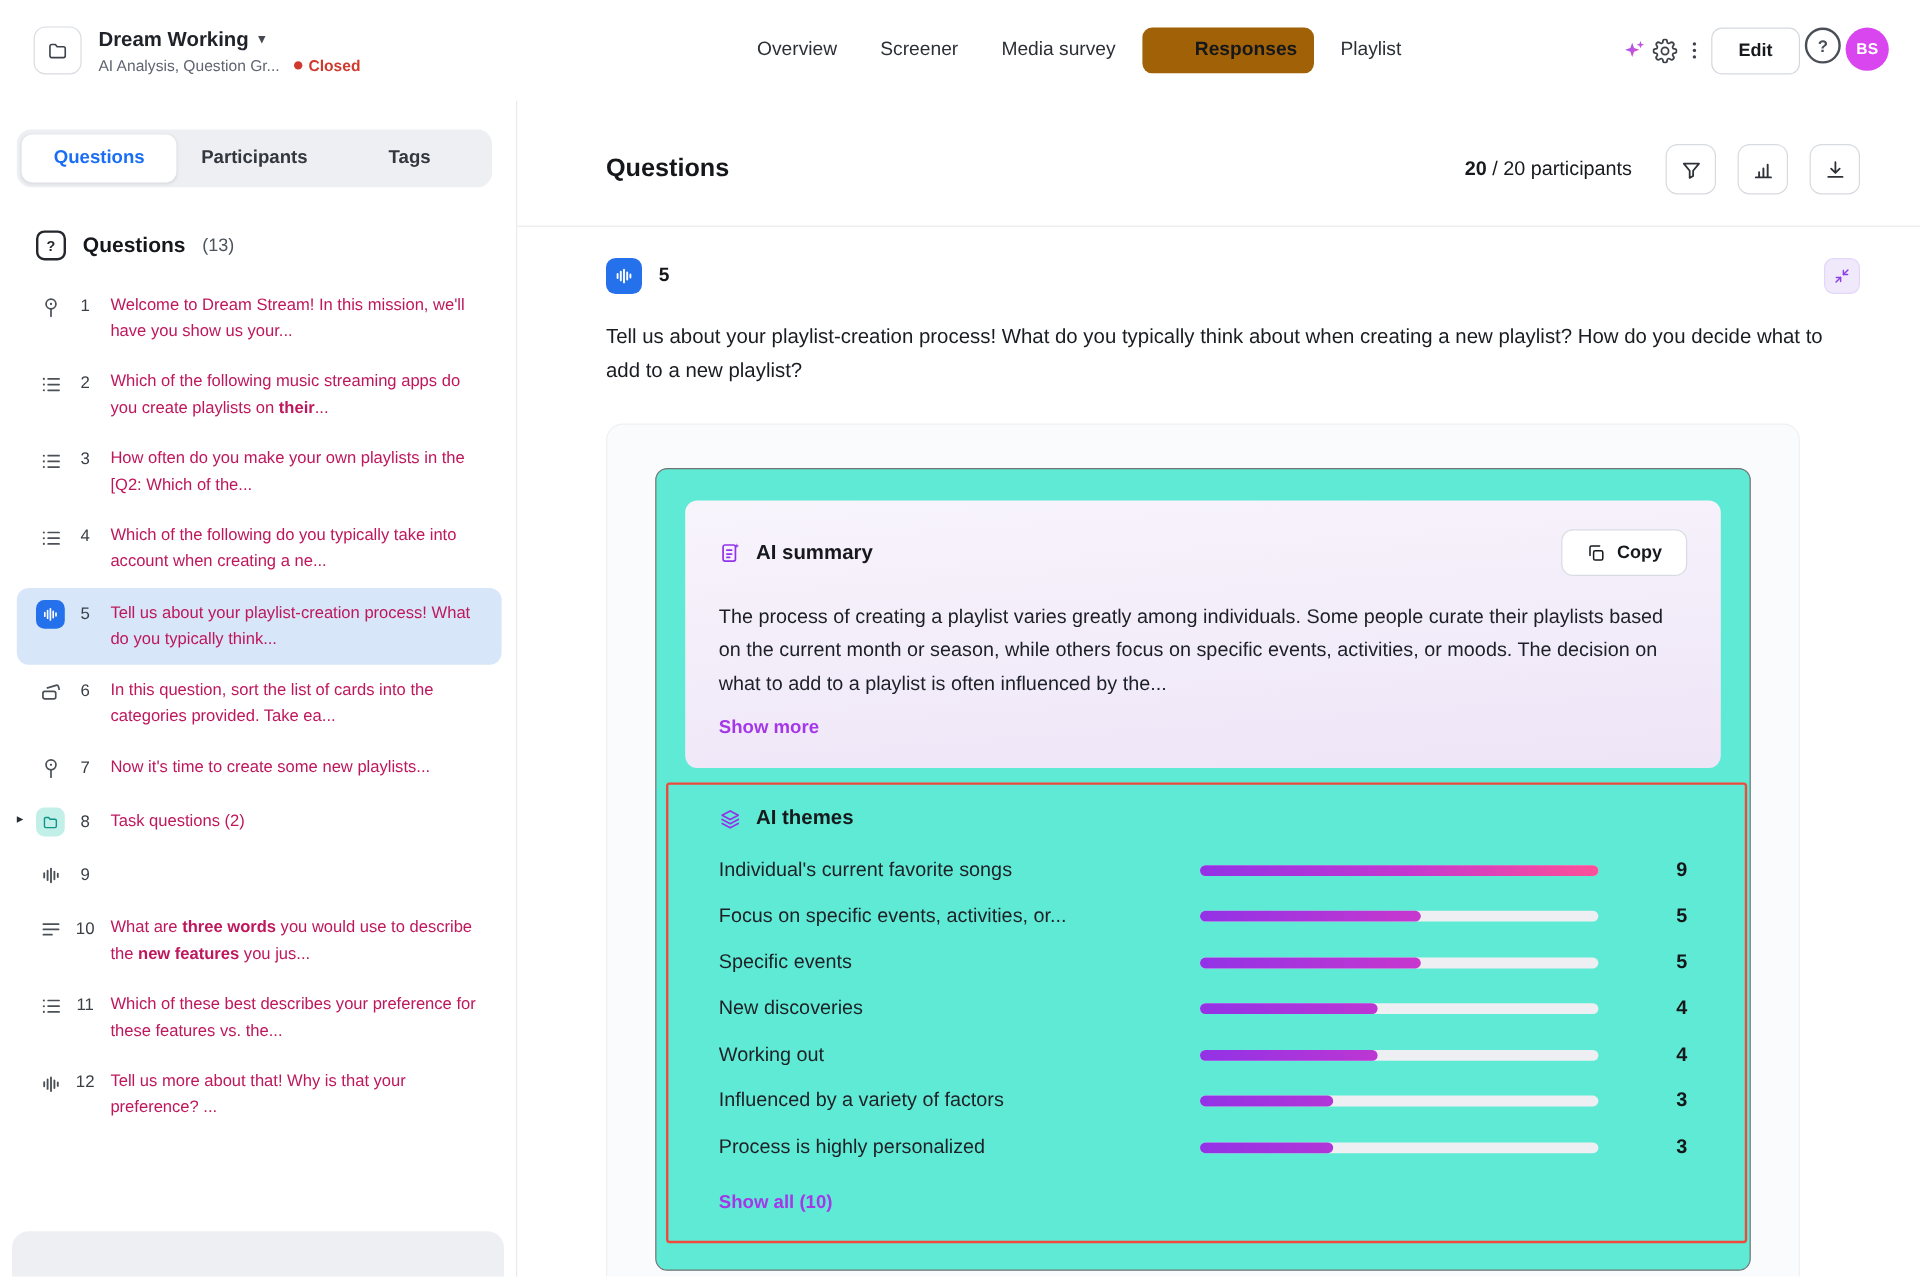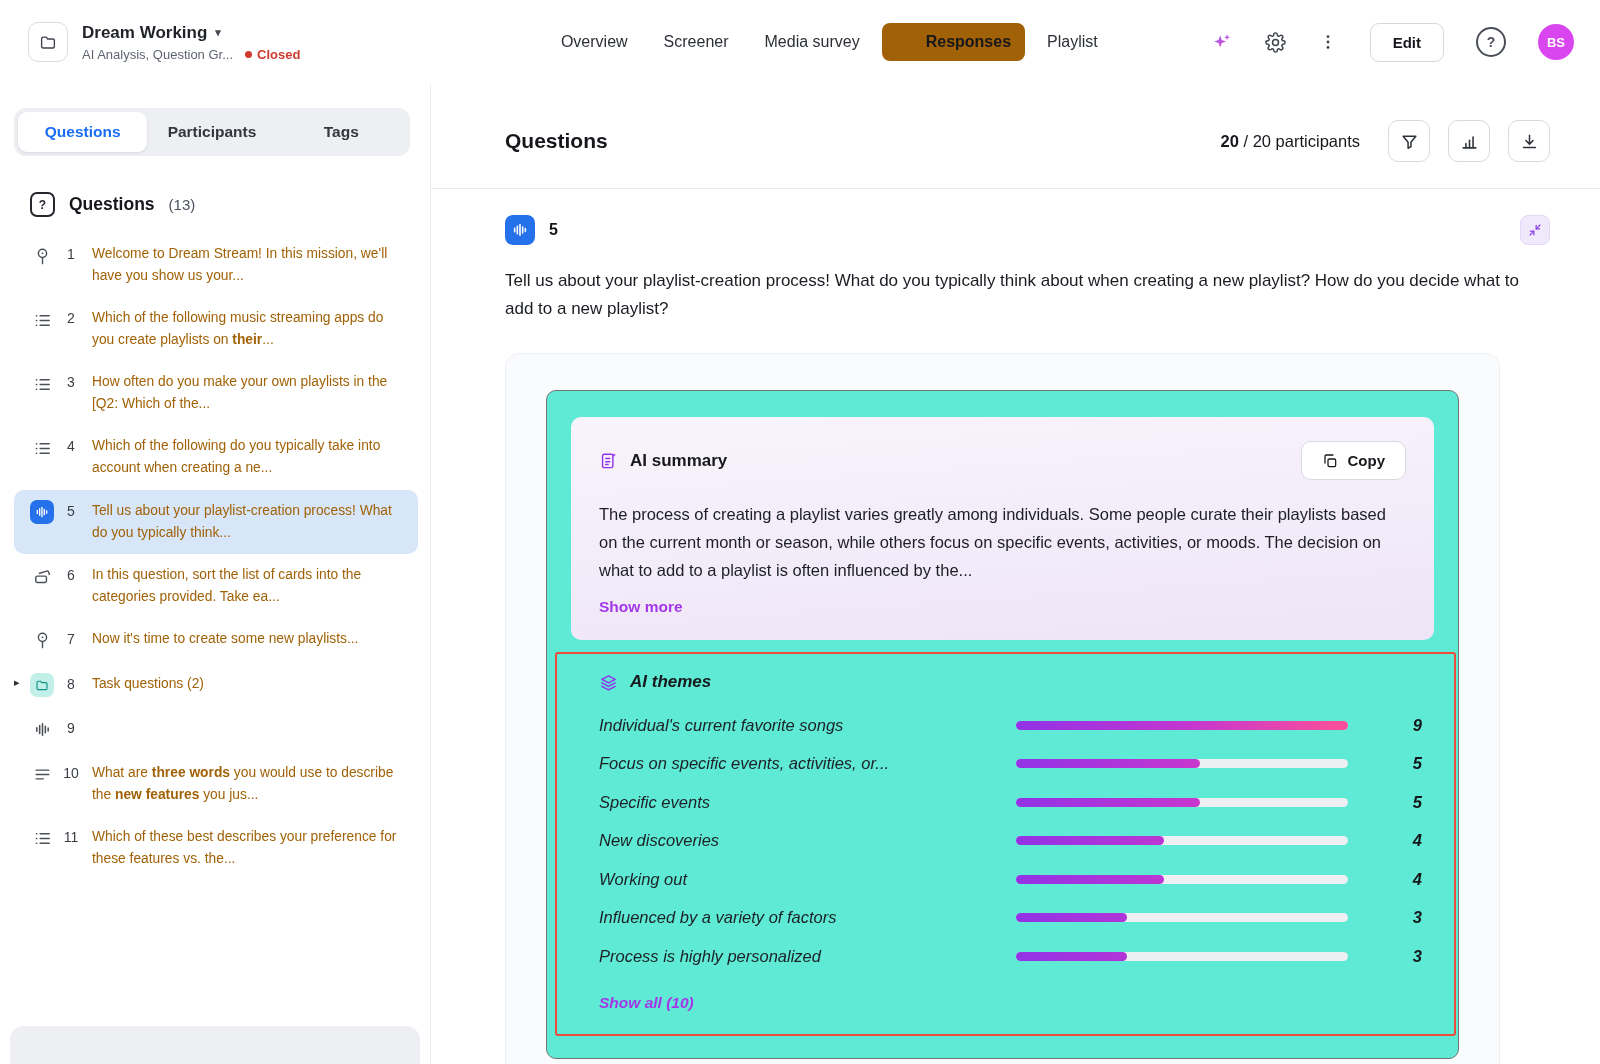--- a/index.html
+++ b/index.html
@@ -12,21 +12,21 @@
   .project { display:flex; align-items:center; gap:14px; width:420px; flex:none; }
   .folder-btn { width:40px; height:40px; border:1px solid #d9dce1; border-radius:10px; display:flex; align-items:center; justify-content:center; background:#fff; color:#3d424a; cursor:pointer; }
   .project-name-row { display:flex; align-items:center; gap:8px; font-size:17px; font-weight:700; color:#1f2228; cursor:pointer; }
   .caret { font-size:11px; color:#454a52; }
   .project-sub-row { display:flex; align-items:center; gap:12px; margin-top:4px; font-size:13px; color:#5f6672; }
   .closed-badge { display:flex; align-items:center; gap:5px; color:#cf3a2e; font-weight:700; font-size:13px; }
   .closed-dot { width:7px; height:7px; border-radius:50%; background:#cf3a2e; }
   .nav { flex:1; display:flex; justify-content:center; gap:8px; }
   .nav-item { padding:10px 14px; font-size:16px; color:#2c3036; border-radius:8px; cursor:pointer; white-space:nowrap; }
   .nav-item.active { background:#a16207; font-weight:700; color:#15171b;padding-left:44px; }
-  .header-right { display:flex; align-items:center; gap:32px; flex:none; }
+  .header-right { display:flex; gap:4px; flex:none; }
   .ghost-icon-btn { background:none; border:none; color:#3d424a; cursor:pointer; display:flex; align-items:center; }
   .edit-btn { padding:10px 22px; border:1px solid #d5d9de; border-radius:9px; background:#fff; font-weight:700; font-size:15px; color:#17191d; cursor:pointer; font-family:inherit; }
   .help-btn { width:30px; height:30px; border:2px solid #4a4f57; border-radius:50%; display:flex; align-items:center; justify-content:center; font-size:14px; font-weight:700; color:#4a4f57; background:#fff; cursor:pointer; }
   .avatar { width:36px; height:36px; border-radius:50%; background:#d946ef; color:#fff; font-size:13px; font-weight:700; display:flex; align-items:center; justify-content:center; cursor:pointer; }
 
   
   .content { display:flex; height:980px; }
 
   
   .sidebar { width:431px; flex:none; border-right:1px solid #e8eaed; padding-top:24px; display:flex; flex-direction:column; }
@@ -38,21 +38,21 @@
   .qs-title { font-size:17.5px; font-weight:700; color:#15171b; }
   .qs-count { font-size:15px; color:#4c535d; }
   .q-list { flex:1; overflow:hidden; padding:6px 12px 0 14px; }
   .q-item { position:relative; display:flex; align-items:flex-start; padding:10px 12px 10px 16px; border-radius:10px; cursor:pointer; }
   .q-item.selected { background:#d7e6f8; }
   .q-icon { width:24px; height:24px; flex:none; display:flex; align-items:center; justify-content:center; color:#4b5057; margin-top:1px; }
   .q-chip { width:24px; height:24px; border-radius:7px; display:flex; align-items:center; justify-content:center; }
   .q-chip.blue { background:#2570eb; color:#fff; }
   .q-chip.teal { background:#c2efe8; color:#0f9488; }
   .q-num { width:34px; flex:none; text-align:center; font-size:14px; color:#3a3f46; margin-top:3px; }
-  .q-text { flex:1; font-size:13.8px; line-height:1.6; color:#a16207; padding-left:4px; display:-webkit-box; -webkit-line-clamp:2; -webkit-box-orient:vertical; overflow:hidden; }
+  .q-text { flex:1; font-size:13.8px; line-height:1.6; color:#be185d; padding-left:4px; display:-webkit-box; -webkit-line-clamp:2; -webkit-box-orient:vertical; overflow:hidden; }
   .q-text .b { font-weight:700; }
   .row-chevron { position:absolute; left:0px; top:13px; font-size:11px; color:#2a2e34; cursor:pointer; }
   .sidebar-bottom { margin:8px 10px 0; height:38px; background:#edeff2; border-radius:14px 14px 0 0; }
 
   
   .main { flex:1; display:flex; flex-direction:column; overflow:hidden; }
   .main-head { display:flex; align-items:center; padding:36px 50px 26px 74px; }
   .main-title { font-size:21px; font-weight:700; color:#15171b; }
   .main-head-right { margin-left:auto; display:flex; align-items:center; gap:18px; }
   .participants { font-size:16.5px; color:#17191d; margin-right:10px; }
@@ -66,21 +66,21 @@
   .collapse-btn { margin-left:auto; width:30px; height:30px; background:#efe9fb; border:1px solid #e3d7f8; border-radius:8px; display:flex; align-items:center; justify-content:center; color:#8b3fe8; cursor:pointer; }
   .q-text-main { margin-top:22px; font-size:17px; line-height:1.65; color:#191c21; max-width:1040px; }
   .result-card { margin-top:30px; margin-right:50px; background:#fafbfc; border:1px solid #eff0f3; border-radius:14px; padding:36px 40px 36px; }
   .ai-box { border:1px solid #737373; border-radius:10px; background:#5eead4; padding:26px 24px 22px; }
   .summary-panel { background:linear-gradient(176deg, #f8f4fc 0%, #eee5f7 100%); border-radius:10px; padding:24px 28px 24px; }
   .panel-head { display:flex; align-items:center; gap:12px; }
   .panel-title { font-size:17px; font-weight:700; color:#17191d; }
   .copy-btn { margin-left:auto; display:flex; align-items:center; gap:10px; background:#fff; border:1px solid #d8dce0; border-radius:10px; padding:10px 20px; font-size:15px; font-weight:700; color:#17191d; font-family:inherit; cursor:pointer; }
   .summary-body { margin-top:20px; font-size:16.5px; line-height:1.7; color:#1c1f25; max-width:800px; }
   .show-link { display:inline-block; margin-top:14px; font-size:15.5px; font-weight:700; color:#a438e8; cursor:pointer; text-decoration:none; }
-  .themes { margin:12px -22px 0 -16px; border:2px solid #ee4b3c; border-radius:3px; padding:18px 32px 22px 42px;font-style:italic; }
+  .themes { margin:12px -22px 0 -16px; border:2px solid #ee4b3c; border-radius:3px; padding:18px 48px 22px 42px; }
   .themes-rows { margin-top:14px; }
   .theme-row { display:flex; align-items:center; height:38.5px; }
   .theme-label { flex:1; font-size:16.5px; color:#1d2026; white-space:nowrap; overflow:hidden; padding-right:16px; }
   .theme-track { flex:none; width:332px; height:9px; border-radius:6px; background:#edeff2; position:relative; }
   .theme-bar { position:absolute; left:0; top:0; bottom:0; border-radius:6px; background:linear-gradient(90deg, #9232e6 0%, #c437cf 52%, #fc5098 100%); background-size:332px 100%; }
   .theme-value { flex:none; width:74px; text-align:right; font-size:16.5px; font-weight:700; color:#15171b; }
   .purple { color:#9333ea; }
 </style>
 </head>
 <body>
@@ -302,20 +302,29 @@
               <circle cx="4.5" cy="12" r="1.1" fill="currentColor" stroke="none"></circle>
               <path d="M9 12h11.5"></path>
               <circle cx="4.5" cy="18" r="1.1" fill="currentColor" stroke="none"></circle>
               <path d="M9 18h11.5"></path>
             </svg>
         </span>
         <span class="q-num">11</span>
         <span class="q-text"><span>Which of these best describes your preference for these features vs. the...</span></span>
       </div>
 
+      <div class="q-item">
+        <span class="q-icon">
+          <svg width="17" height="17" viewBox="0 0 24 24" fill="none" stroke="currentColor" stroke-width="2.2" stroke-linecap="round">
+              <path d="M4 9.5v5M8 6.5v11M12 4v16M16 7.5v9M20 10v4"></path>
+            </svg>
+        </span>
+        <span class="q-num">12</span>
+        <span class="q-text"><span>Tell us more about that! Why is that your preference? ...</span></span>
+      </div>
 
     </div>
     <div class="sidebar-bottom"></div>
   </div>
 
   <div class="main">
     <div class="main-head">
       <div class="main-title">Questions</div>
       <div class="main-head-right">
         <div class="participants"><span class="b">20</span><span> / 20 participants</span></div>

